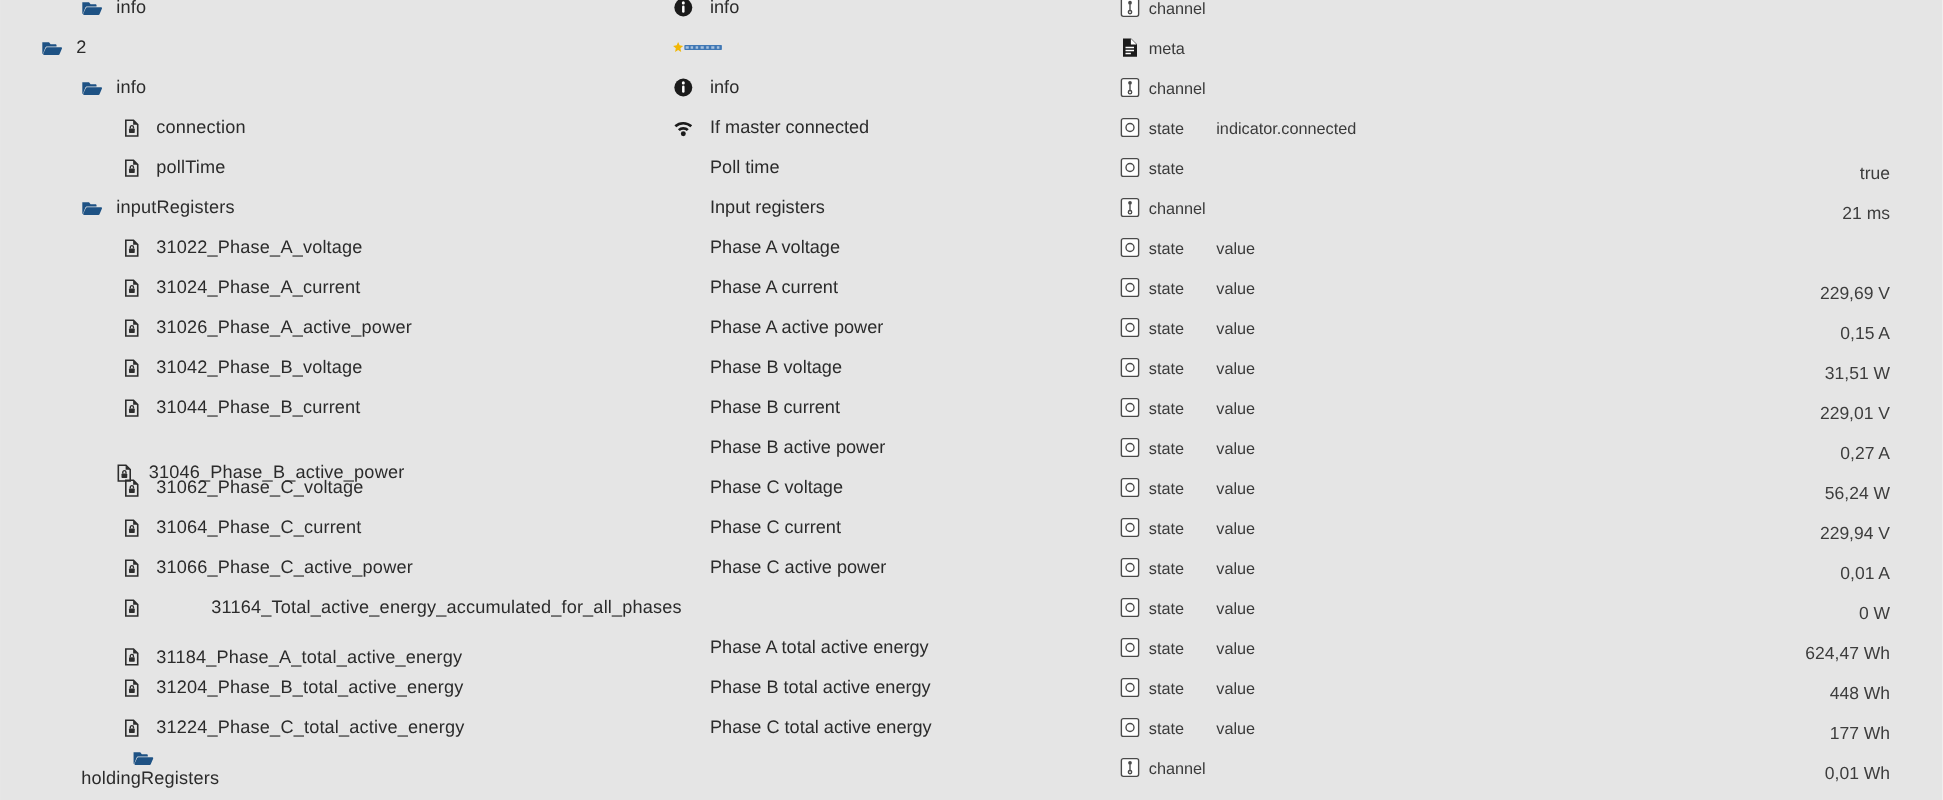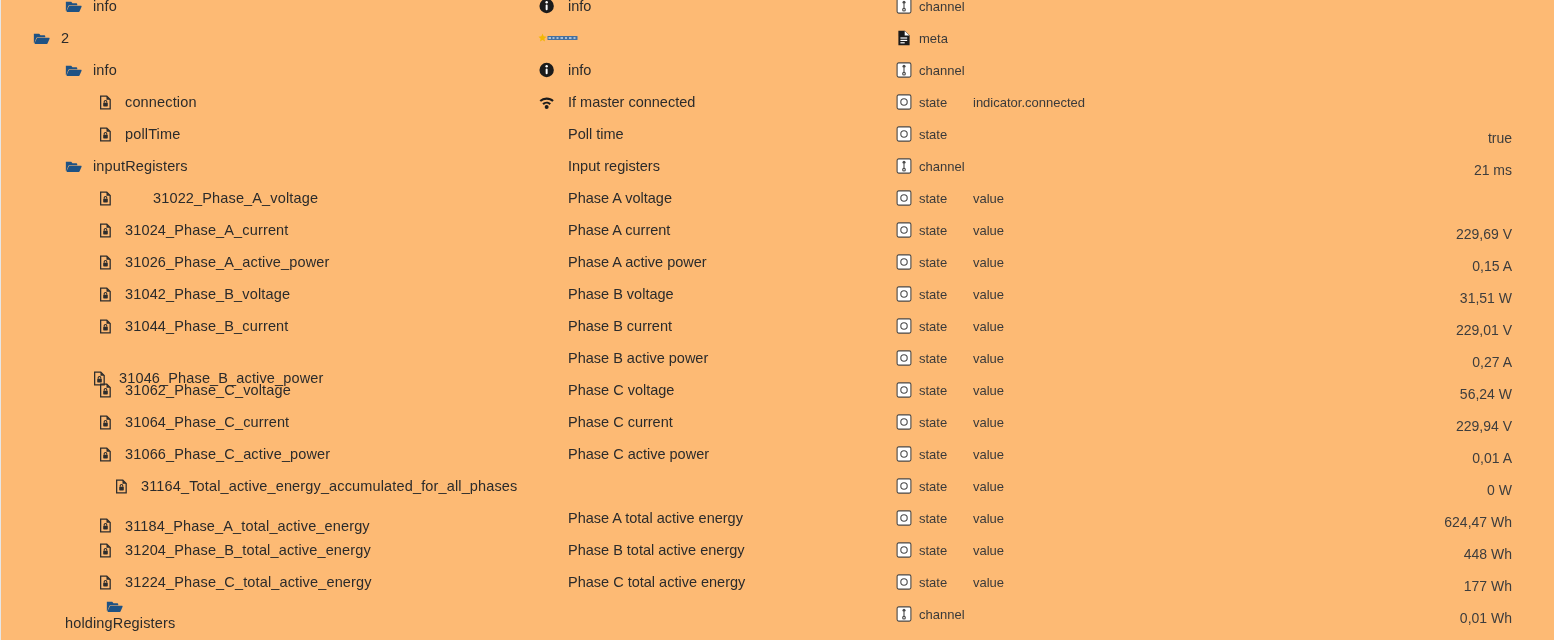--- a/index.html
+++ b/index.html
@@ -12,21 +12,21 @@
     height: 640px;
     overflow: hidden;
     font-family: "Liberation Sans", sans-serif;
     -webkit-font-smoothing: antialiased;
   }
 
   #viewport {
     position: relative;
     width: 1554px;
     height: 640px;
-    background: #fdba74;
+    background: #e5e5e5;
     overflow: hidden;
     border-left: 1px solid #e6e6e6;
     box-sizing: border-box;
   }
 
   .rows {
     position: absolute;
     left: 0;
     top: -10px;   
     width: 1554px;
@@ -308,21 +308,21 @@
             <circle cx="8" cy="4.2" r="1.5" fill="#4a4a4a"></circle>
             <path stroke="#4a4a4a" stroke-width="1.1" d="M8 5.4v5.1"></path>
             <circle cx="8" cy="11.7" r="1.35" fill="none" stroke="#4a4a4a" stroke-width="1.1"></circle>
           </svg>
           <span class="type-text">channel</span>
         </div>
         <div class="c-role"></div>
         <div class="c-value"></div>
       </div>
       <div class="row">
-        <div class="c-name" style="left: 96px; gap: 28px;">
+        <div class="c-name" style="left: 96px;">
           <svg class="tree-icon" viewBox="0 0 20 20">
             <path fill="none" stroke="#2d2d2d" stroke-width="1.5" d="M4.3 2.6h7.2l4 4v10.8H4.3z"></path>
             <path fill="#2d2d2d" d="M11.2 2.6l4.3 4.3h-4.3z"></path>
             <rect x="7.3" y="10.4" width="5.4" height="4.2" rx="0.7" fill="#2d2d2d"></rect>
             <path fill="none" stroke="#2d2d2d" stroke-width="1.3" d="M8.5 10.4V9.2a1.5 1.5 0 0 1 3 0v1.2"></path>
           </svg>
           <span class="name-text">31022_Phase_A_voltage</span>
         </div>
         <div class="c-desc">
           <span class="desc-icon spacer"></span>
@@ -524,21 +524,21 @@
           <svg class="type-icon" viewBox="0 0 16 16">
             <rect x="1.1" y="0.9" width="13.8" height="14.2" rx="1.6" fill="#ffffff" stroke="#4a4a4a" stroke-width="1.1"></rect>
             <circle cx="8" cy="8" r="3.2" fill="none" stroke="#4a4a4a" stroke-width="1.1"></circle>
           </svg>
           <span class="type-text">state</span>
         </div>
         <div class="c-role">value</div>
         <div class="c-value">0 W</div>
       </div>
       <div class="row">
-        <div class="c-name" style="left: 112px;">
+        <div class="c-name" style="left: 96px; gap: 44px;">
           <svg class="tree-icon" viewBox="0 0 20 20">
             <path fill="none" stroke="#2d2d2d" stroke-width="1.5" d="M4.3 2.6h7.2l4 4v10.8H4.3z"></path>
             <path fill="#2d2d2d" d="M11.2 2.6l4.3 4.3h-4.3z"></path>
             <rect x="7.3" y="10.4" width="5.4" height="4.2" rx="0.7" fill="#2d2d2d"></rect>
             <path fill="none" stroke="#2d2d2d" stroke-width="1.3" d="M8.5 10.4V9.2a1.5 1.5 0 0 1 3 0v1.2"></path>
           </svg>
           <span class="name-text">31164_Total_active_energy_accumulated_for_all_phases</span>
         </div>
         <div class="c-desc">
           <span class="desc-icon spacer"></span>

